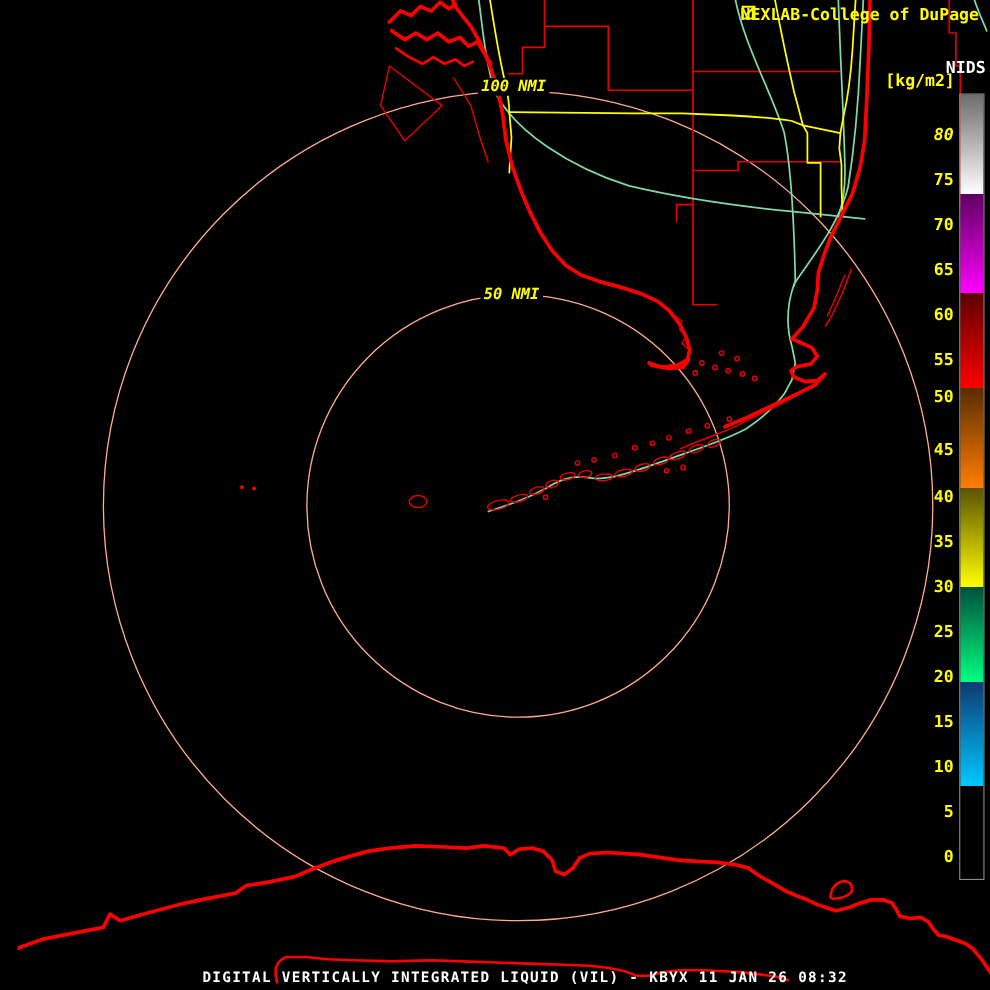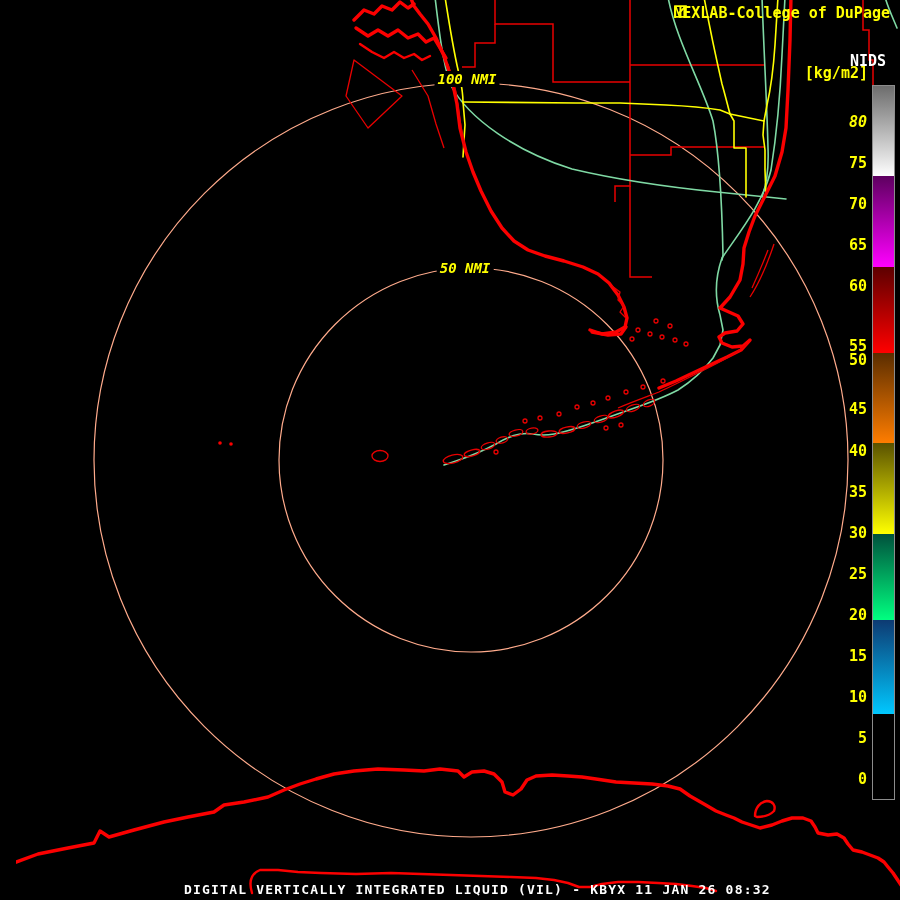--- a/index.html
+++ b/index.html
@@ -23,21 +23,21 @@
     position:absolute;transform:translate(-50%,-50%);
     color:var(--c-ring_label);background:var(--c-background,#000);
     font:bold italic 14px "DejaVu Sans Mono",monospace;
     padding:0 3px;white-space:nowrap;z-index:5;
   }
   #header-title{
     position:absolute;top:4px;right:6px;display:flex;align-items:center;gap:4px;
     color:var(--c-header_title);font:bold 15px "DejaVu Sans Mono",monospace;z-index:6;
   }
   #nids-label{
-    position:absolute;top:52px;right:14px;color:var(--c-nids_label);
+    position:absolute;top:52px;right:4px;color:var(--c-nids_label);
     font:bold 15px "DejaVu Sans Mono",monospace;z-index:6;
   }
   #units-label{
     position:absolute;top:64px;right:32px;color:var(--c-units_label);
     font:bold 15px "DejaVu Sans Mono",monospace;z-index:6;
   }
   #colorbar{
     position:absolute;left:872px;top:85px;width:21px;height:713px;
     border:1px solid var(--c-colorbar_border);z-index:4;
   }
@@ -178,21 +178,21 @@
 <div id="nids-label">NIDS</div>
 <div id="units-label">[kg/m2]</div>
 
 <div id="colorbar" style="background: linear-gradient(rgb(110, 110, 110) 0%, rgb(110, 110, 110) 0.12%, rgb(255, 255, 255) 12.68%, rgb(94, 0, 96) 12.68%, rgb(255, 0, 255) 25.35%, rgb(92, 0, 0) 25.35%, rgb(255, 0, 0) 37.44%, rgb(90, 45, 0) 37.44%, rgb(255, 125, 0) 50.11%, rgb(90, 82, 0) 50.11%, rgb(255, 255, 0) 62.78%, rgb(0, 80, 60) 62.78%, rgb(0, 255, 128) 74.87%, rgb(13, 58, 114) 74.87%, rgb(0, 200, 255) 88.12%, rgb(0, 0, 0) 88.12%, rgb(0, 0, 0) 100%);"></div>
 <div id="colorbar-ticks">
     <span class="cbar-tick" style="top: 113px; font-style: italic;">80</span>
     <span class="cbar-tick" style="top: 154.062px; margin-left: 20px;">75</span>
     <span class="cbar-tick" style="top: 195.125px;">70</span>
     <span class="cbar-tick" style="top: 236.188px;">65</span>
     <span class="cbar-tick" style="top: 277.25px;">60</span>
-    <span class="cbar-tick" style="top: 337px;">55</span>
+    <span class="cbar-tick" style="top: 318px;">55</span>
     <span class="cbar-tick" style="top: 351px;">50</span>
     <span class="cbar-tick" style="top: 400.438px;">45</span>
     <span class="cbar-tick" style="top: 441.5px;">40</span>
     <span class="cbar-tick" style="top: 482.562px;">35</span>
     <span class="cbar-tick" style="top: 523.625px; margin-left: 14px;">30</span>
     <span class="cbar-tick" style="top: 564.688px;">25</span>
     <span class="cbar-tick" style="top: 605.75px;">20</span>
     <span class="cbar-tick" style="top: 646.812px;">15</span>
     <span class="cbar-tick" style="top: 687.875px;">10</span>
     <span class="cbar-tick" style="top: 728.938px;">5</span>

